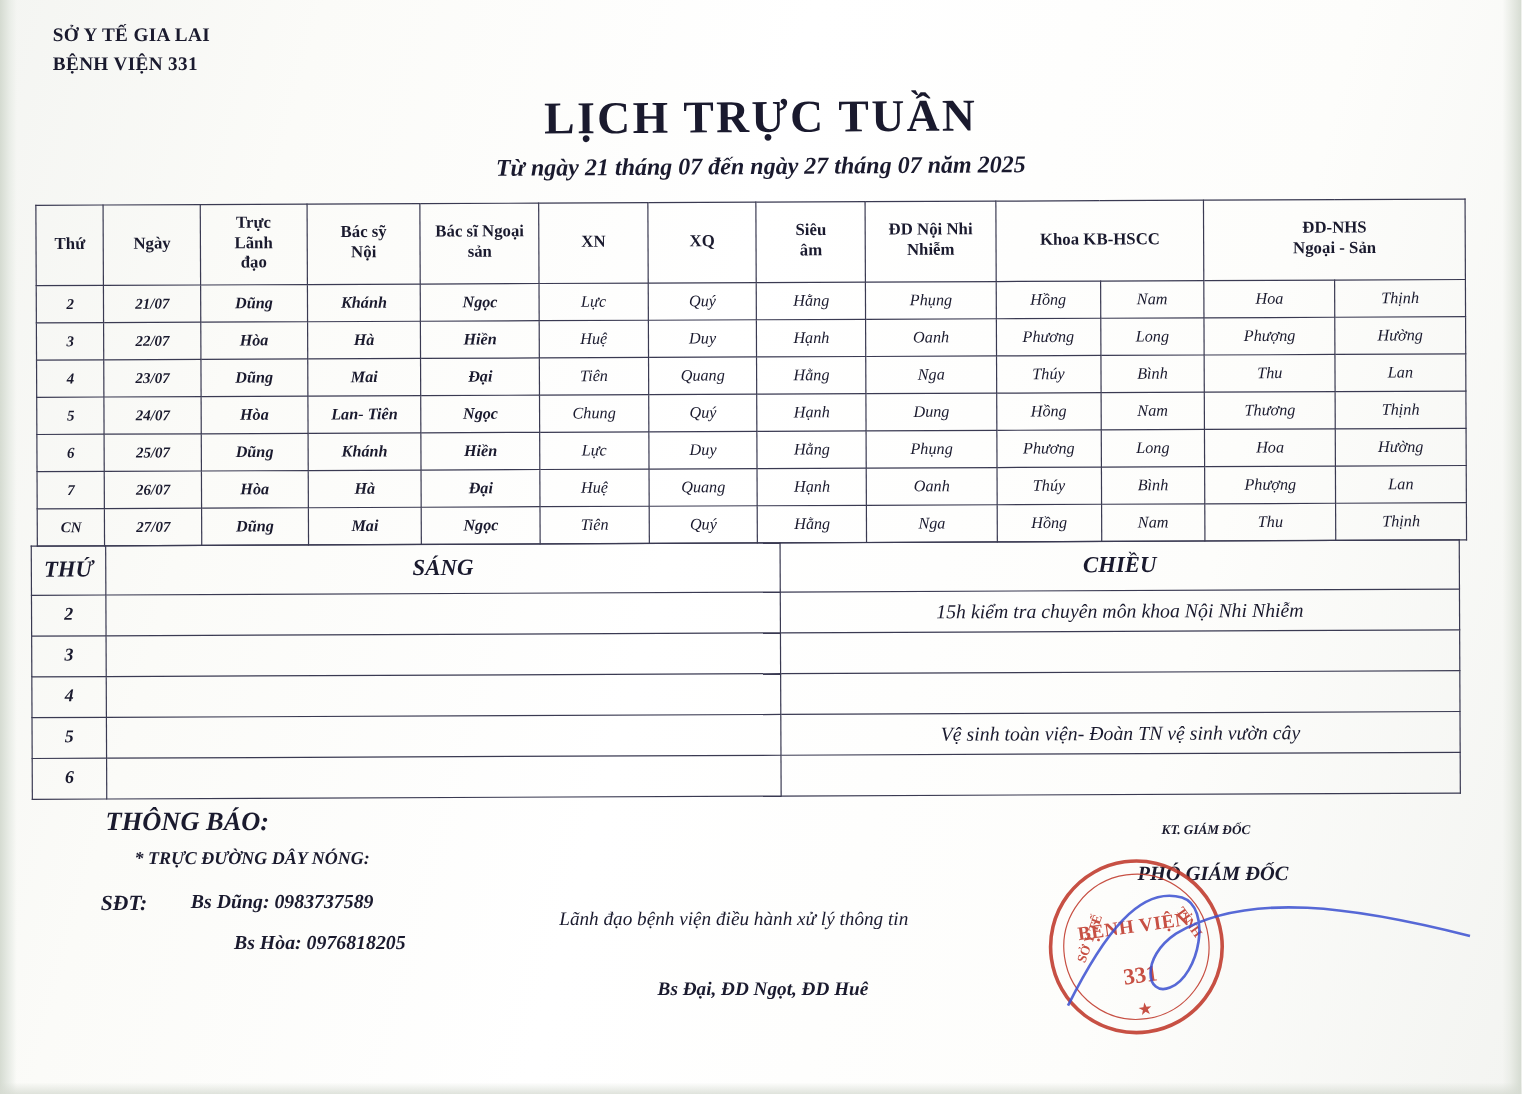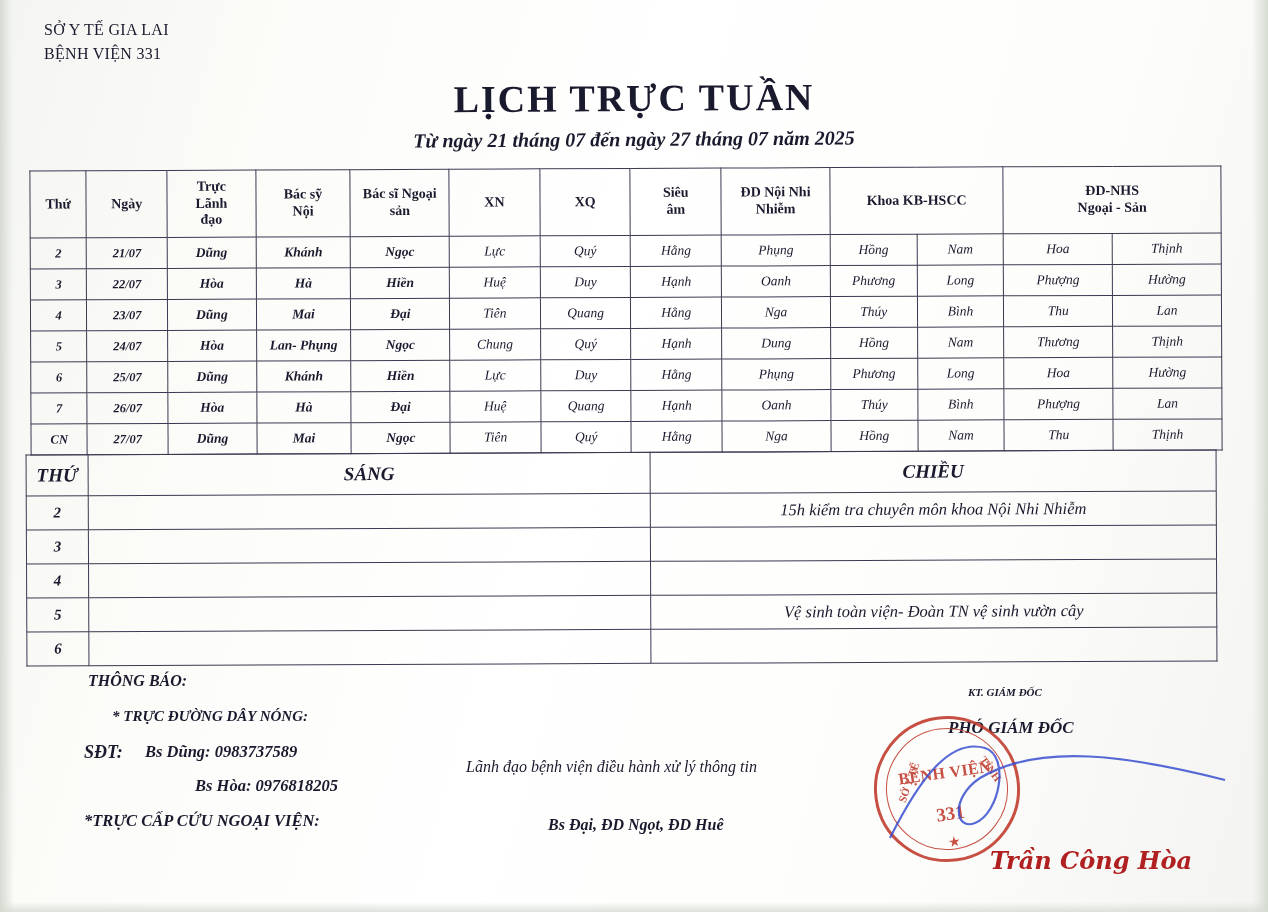--- a/index.html
+++ b/index.html
@@ -41,21 +41,21 @@
     height: 10px;
     background: linear-gradient(0deg, #d6dbd2 0%, rgba(255,255,255,0) 100%);
     opacity: .8;
   }
 
   
   .org {
     position: absolute;
     left: 44px;
     top: 18px;
-    font-weight: normal;
+    font-weight: bold;
     font-size: 16px;
     letter-spacing: .3px;
     line-height: 1.5;
   }
   .org div { white-space: nowrap; }
 
   .doc-title {
     position: absolute;
     top: 76px;
     left: 0;
@@ -153,32 +153,32 @@
   table.ampm td.note {
     text-align: center;
     font-style: italic;
     font-size: 16.5px;
   }
 
   
   .footer { position: absolute; left: 0; top: 668px; width: 1268px; height: 244px; }
   .notice-title {
     position: absolute; left: 88px; top: 4px;
-    font-size: 16px; font-weight: bold; font-style: italic;
+    font-size: 22px; font-weight: bold; font-style: italic;
   }
   .hotline {
     position: absolute; left: 112px; top: 40px;
     font-size: 15px; font-weight: bold; font-style: italic;
   }
   .sdt-label {
     position: absolute; left: 84px; top: 74px;
     font-size: 18px; font-style: italic; font-weight: bold;
   }
   .sdt-1 {
-    position: absolute; left: 145px; top: 74px;
+    position: absolute; left: 159px; top: 74px;
     font-size: 16.5px; font-style: italic; font-weight: bold;
   }
   .sdt-2 {
     position: absolute; left: 162px; top: 108px;
     font-size: 16.5px; font-style: italic; font-weight: bold; margin-left: 33px;
   }
   .emergency {
     position: absolute; left: 84px; top: 143px;
     font-size: 16.5px; font-style: italic; font-weight: bold;
   }
@@ -350,21 +350,21 @@
           <td>Nga</td>
           <td>Thúy</td>
           <td>Bình</td>
           <td>Thu</td>
           <td>Lan</td>
         </tr>
         <tr>
           <td class="day">5</td>
           <td class="date">24/07</td>
           <td class="lead">Hòa</td>
-          <td class="noi">Lan- Phụng</td>
+          <td class="noi">Lan- Tiên</td>
           <td class="ngoai">Ngọc</td>
           <td>Chung</td>
           <td>Quý</td>
           <td>Hạnh</td>
           <td>Dung</td>
           <td>Hồng</td>
           <td>Nam</td>
           <td>Thương</td>
           <td>Thịnh</td>
         </tr>
@@ -460,26 +460,24 @@
       </tbody>
     </table>
   </div>
 
   <div class="footer">
     <div class="notice-title">THÔNG BÁO:</div>
     <div class="hotline">* TRỰC ĐƯỜNG DÂY NÓNG:</div>
     <div class="sdt-label">SĐT:</div>
     <div class="sdt-1">Bs Dũng: 0983737589</div>
     <div class="sdt-2">Bs Hòa: 0976818205</div>
-    <div class="emergency">*TRỰC CẤP CỨU NGOẠI VIỆN:</div>
     <div class="mid-note">Lãnh đạo bệnh viện điều hành xử lý thông tin</div>
     <div class="mid-note2">Bs Đại, ĐD Ngọt, ĐD Huê</div>
     <div class="sign-1">KT. GIÁM ĐỐC</div>
     <div class="sign-2">PHÓ GIÁM ĐỐC</div>
-    <div class="signature">Trần Công Hòa</div>
   </div>
 
   <div class="stamp">
     <div class="stamp-inner"></div>
     <div class="stamp-arc-left">SỞ Y TẾ</div>
     <div class="stamp-arc-right">TỈNH</div>
     <div class="stamp-main">BỆNH VIỆN</div>
     <div class="stamp-num">331</div>
     <div class="stamp-star">★</div>
   </div>

